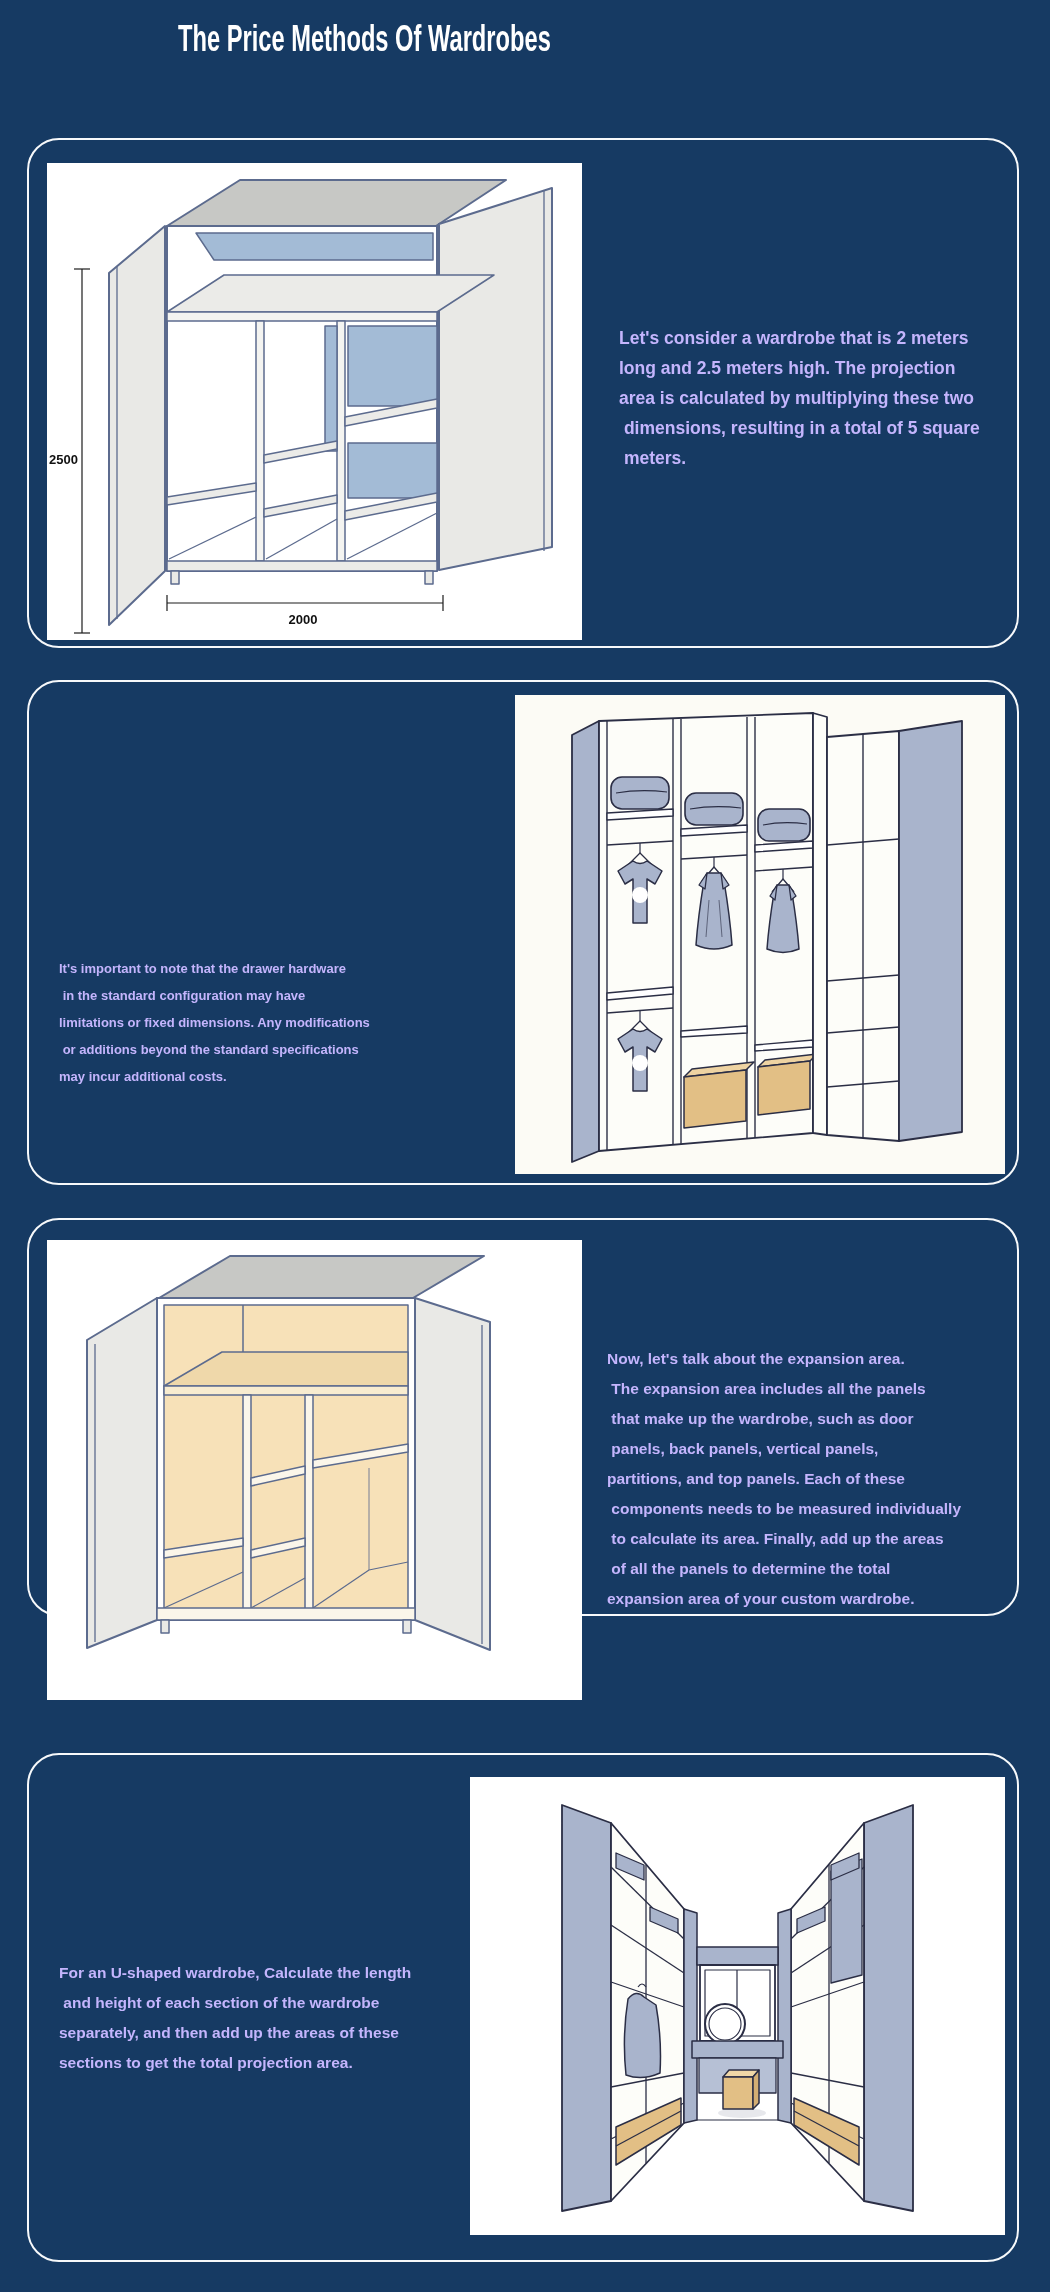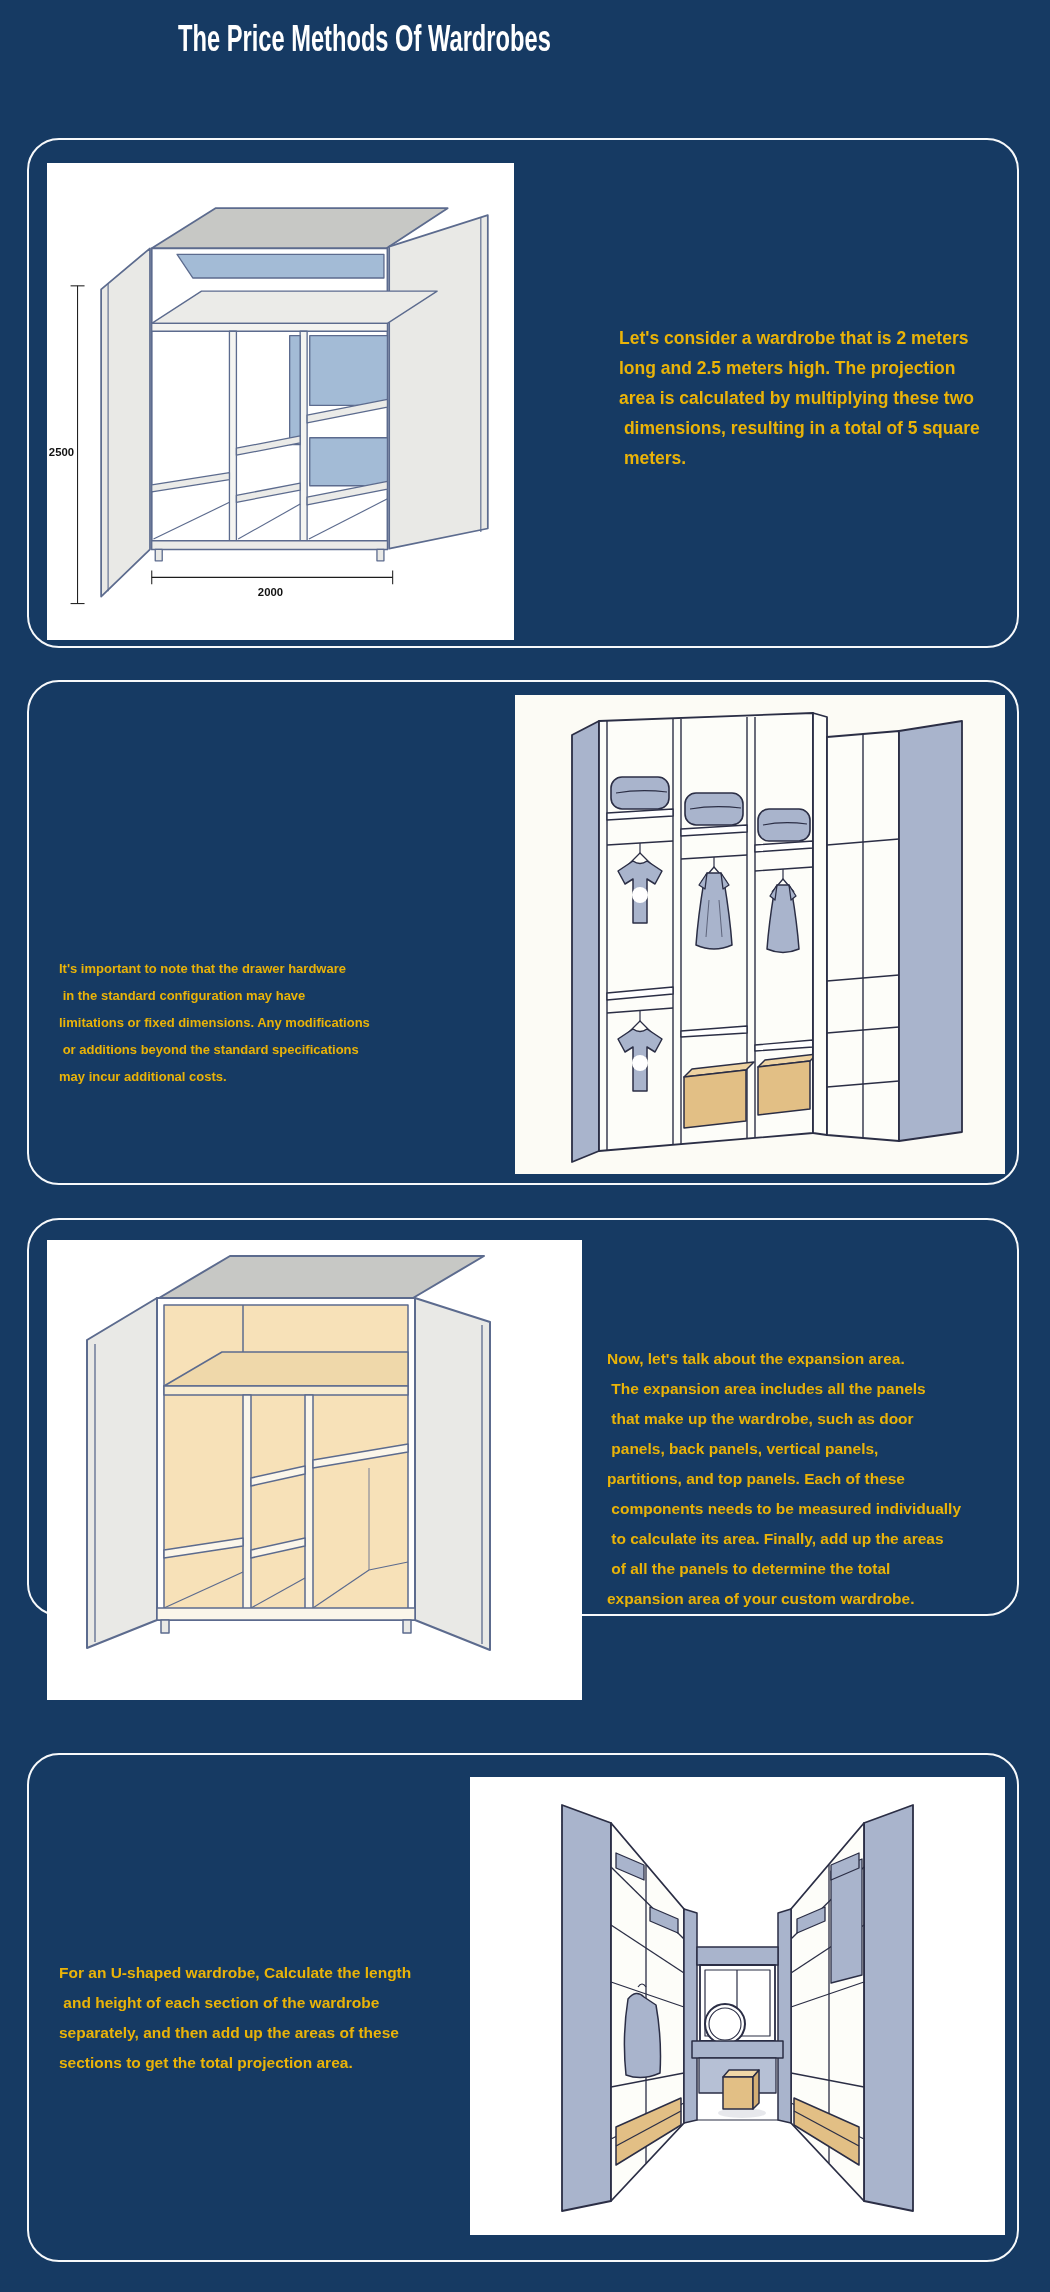--- a/index.html
+++ b/index.html
@@ -15,27 +15,27 @@
   }
   .card{
     position:absolute;left:27px;width:992px;box-sizing:border-box;
     border:2px solid #f7f9fb;border-radius:32px;
   }
   #card1{top:138px;height:510px;}
   #card2{top:680px;height:505px;}
   #card3{top:1218px;height:398px;}
   #card4{top:1753px;height:509px;}
   .imgbox{position:absolute;background:#ffffff;overflow:hidden;}
-  #img1{left:18px;top:23px;width:467px;height:477px;text-decoration:underline;}
+  #img1{left:18px;top:23px;width:535px;height:477px;text-decoration:underline;}
   #img2{left:486px;top:13px;width:490px;height:479px;}
   #img3{left:18px;top:20px;width:535px;height:460px;}
   #img4{left:441px;top:22px;width:535px;height:458px;}
   svg.fit{display:block;width:100%;height:100%;}
   .para{
-    position:absolute;margin:0;color:#eab308;font-weight:bold;
+    position:absolute;margin:0;color:#c4b5fd;font-weight:bold;
     white-space:pre-wrap;
   }
   #txt1{left:590px;top:183px;width:400px;font-size:17.5px;line-height:30px;}
   #txt2a{left:30px;top:97px;width:440px;font-size:17.5px;line-height:30px;}
   #txt2b{left:30px;top:273px;width:450px;font-size:13px;line-height:27px;}
   #txt3{left:578px;top:124px;width:410px;font-size:15.5px;line-height:30px;}
   #txt4{left:30px;top:203px;width:410px;font-size:15.5px;line-height:30px;}
 </style>
 </head>
 <body>

